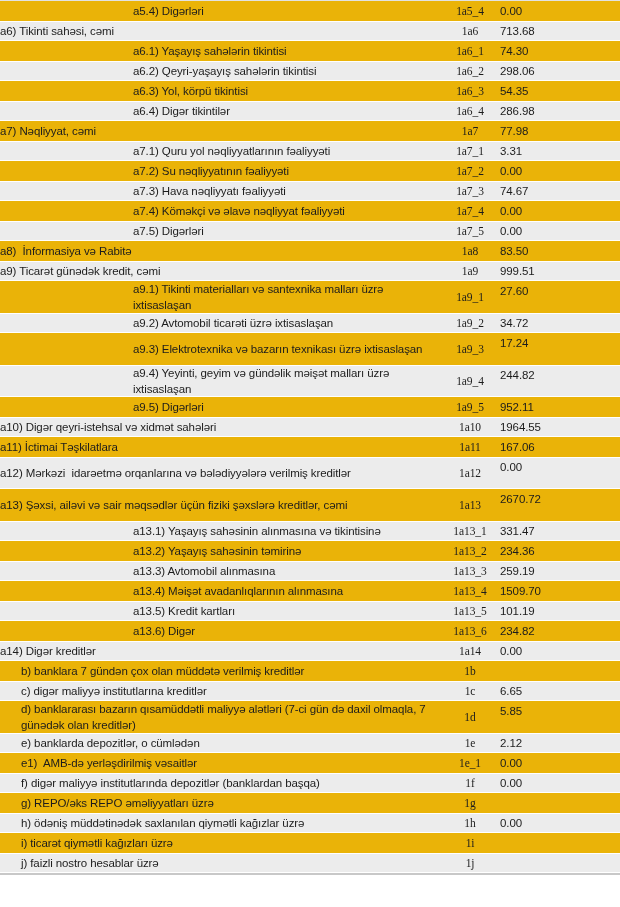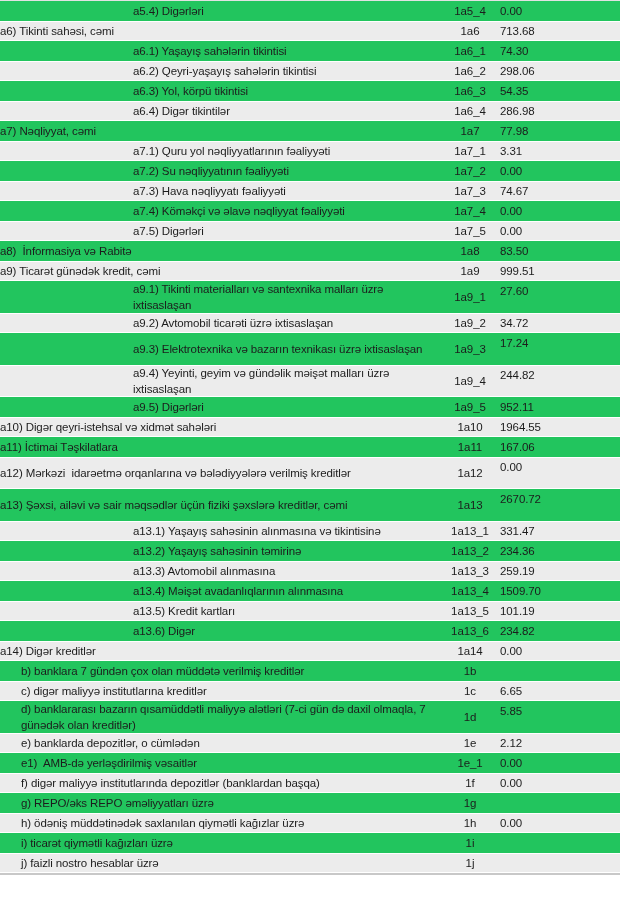--- a/index.html
+++ b/index.html
@@ -18,41 +18,42 @@
   }
   .report-table {
     width: 620px;
     border-top: 1px solid var(--top-divider);
     border-bottom: 2px solid var(--bottom-divider);
   }
   .row {
     display: flex;
     align-items: center;
     height: 20px;
-    background: #22c55e;
+    background: #eab308;
   }
   .row.tall { height: 32px; }
   .row:nth-child(even) {
     background: var(--row-alt-bg);
     box-shadow: inset 0 1px 0 #ffffff, inset 0 -1px 0 #ffffff;
   }
   .cell { overflow: visible; }
   .desc {
     width: 440px;
     line-height: 16px;
   }
   .row.single .desc { white-space: pre; }
   .row.tall .desc { white-space: pre-wrap; }
   .indent-1 { padding-left: 21px; }
   .indent-2 { }
   .indent-3 { padding-left: 133px; }
   .code {
     width: 60px;
     text-align: center;
     line-height: 16px;
+    font-family: Liberation Serif, serif;
   }
   .value {
     width: 78px;
     text-align: left;
     align-self: flex-start;
     line-height: 20px;
   }
 </style>
 </head>
 <body>

